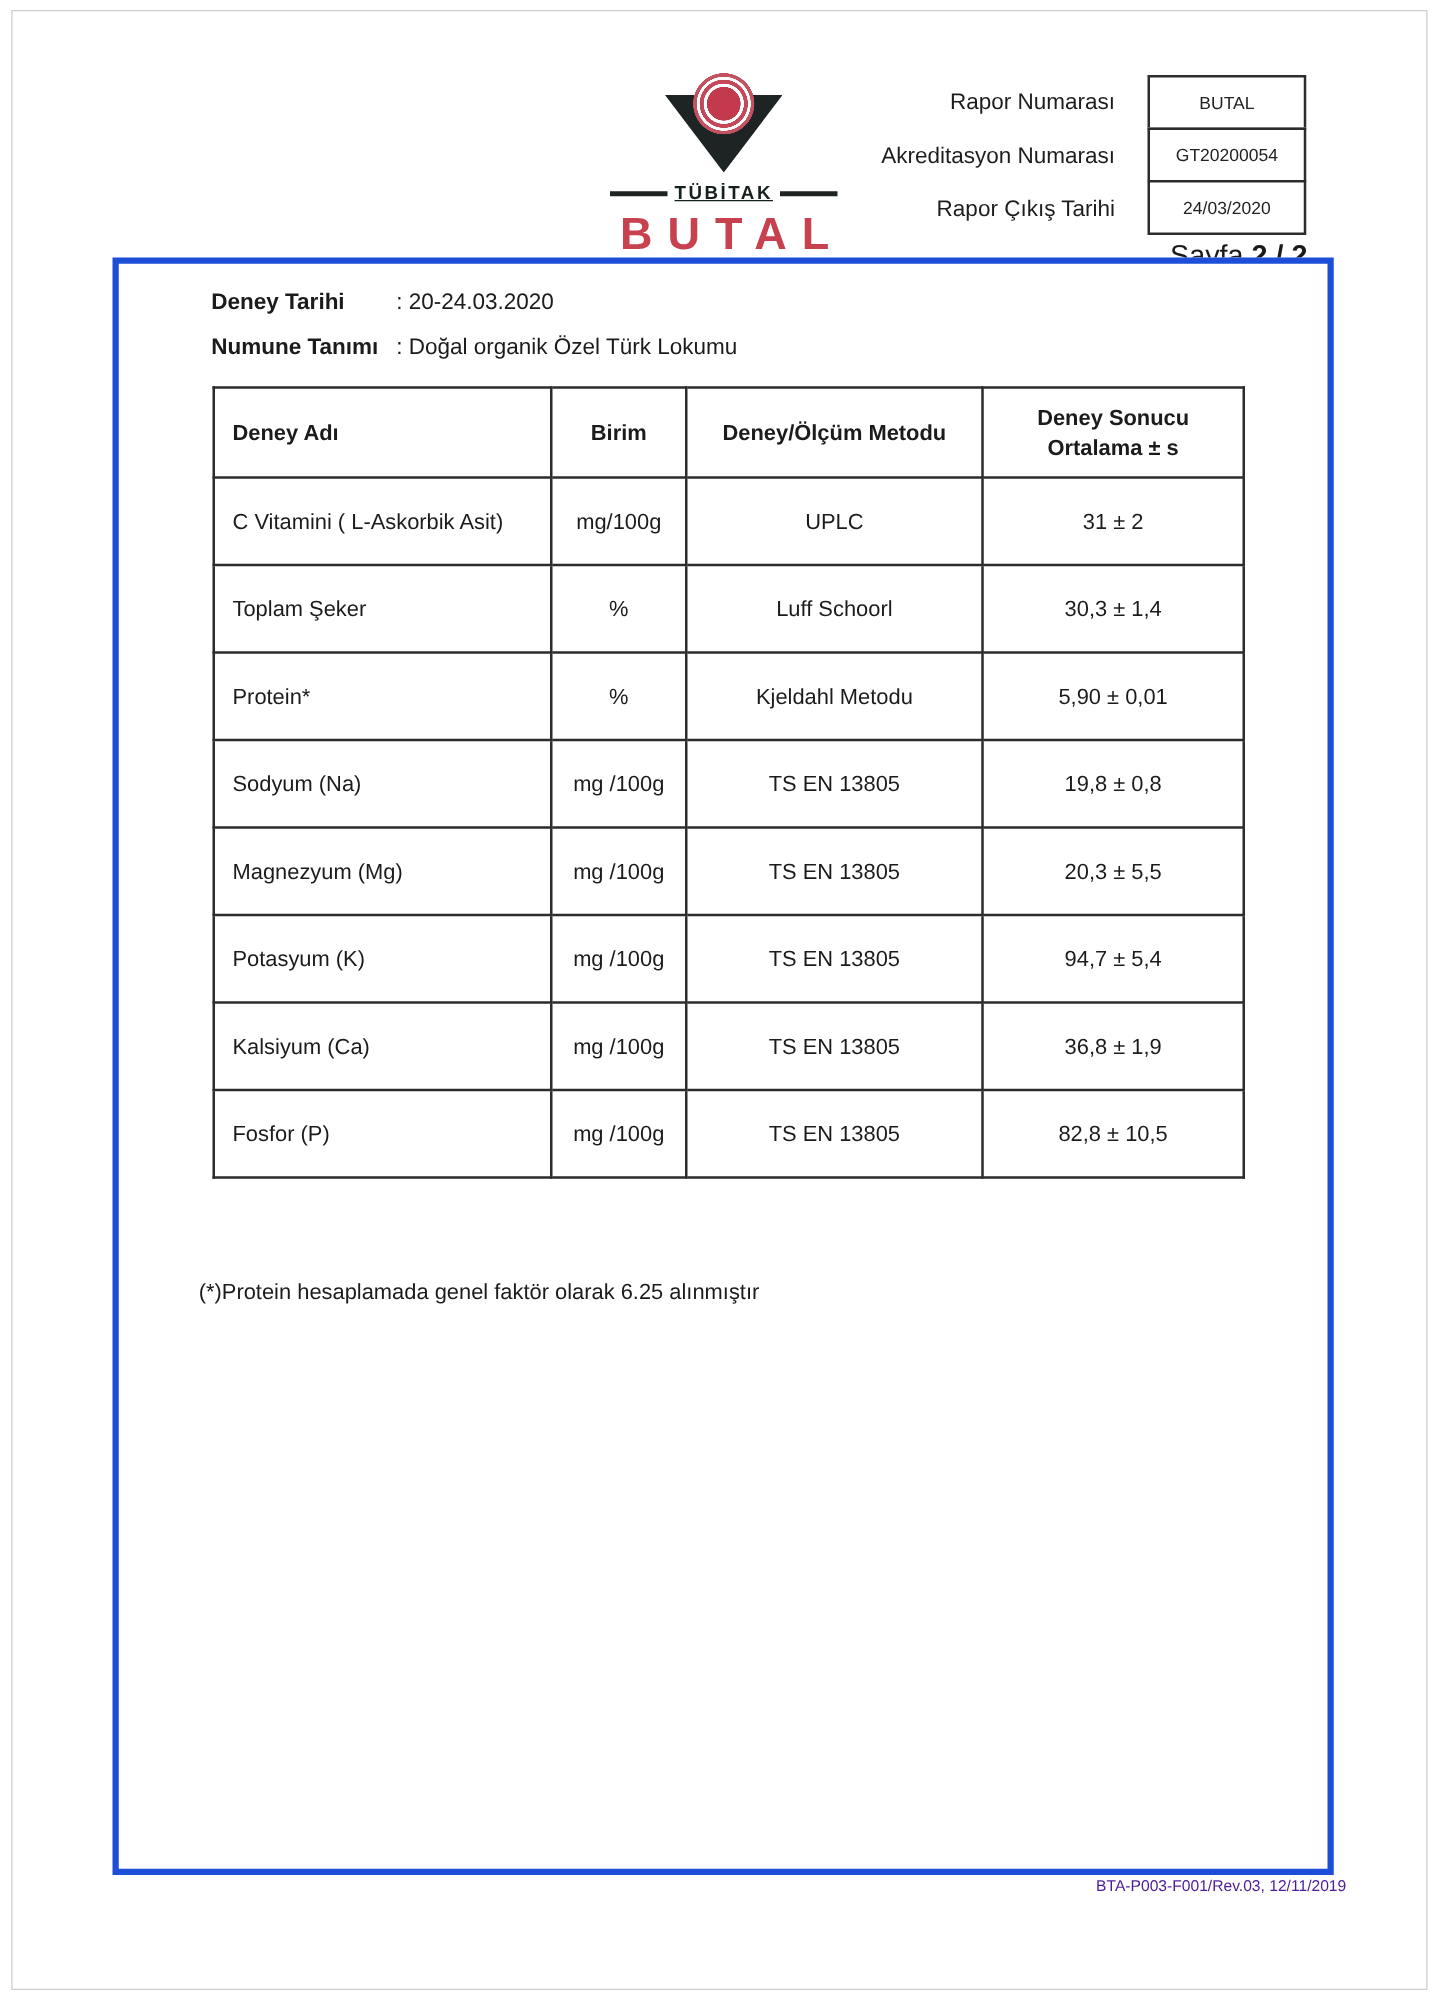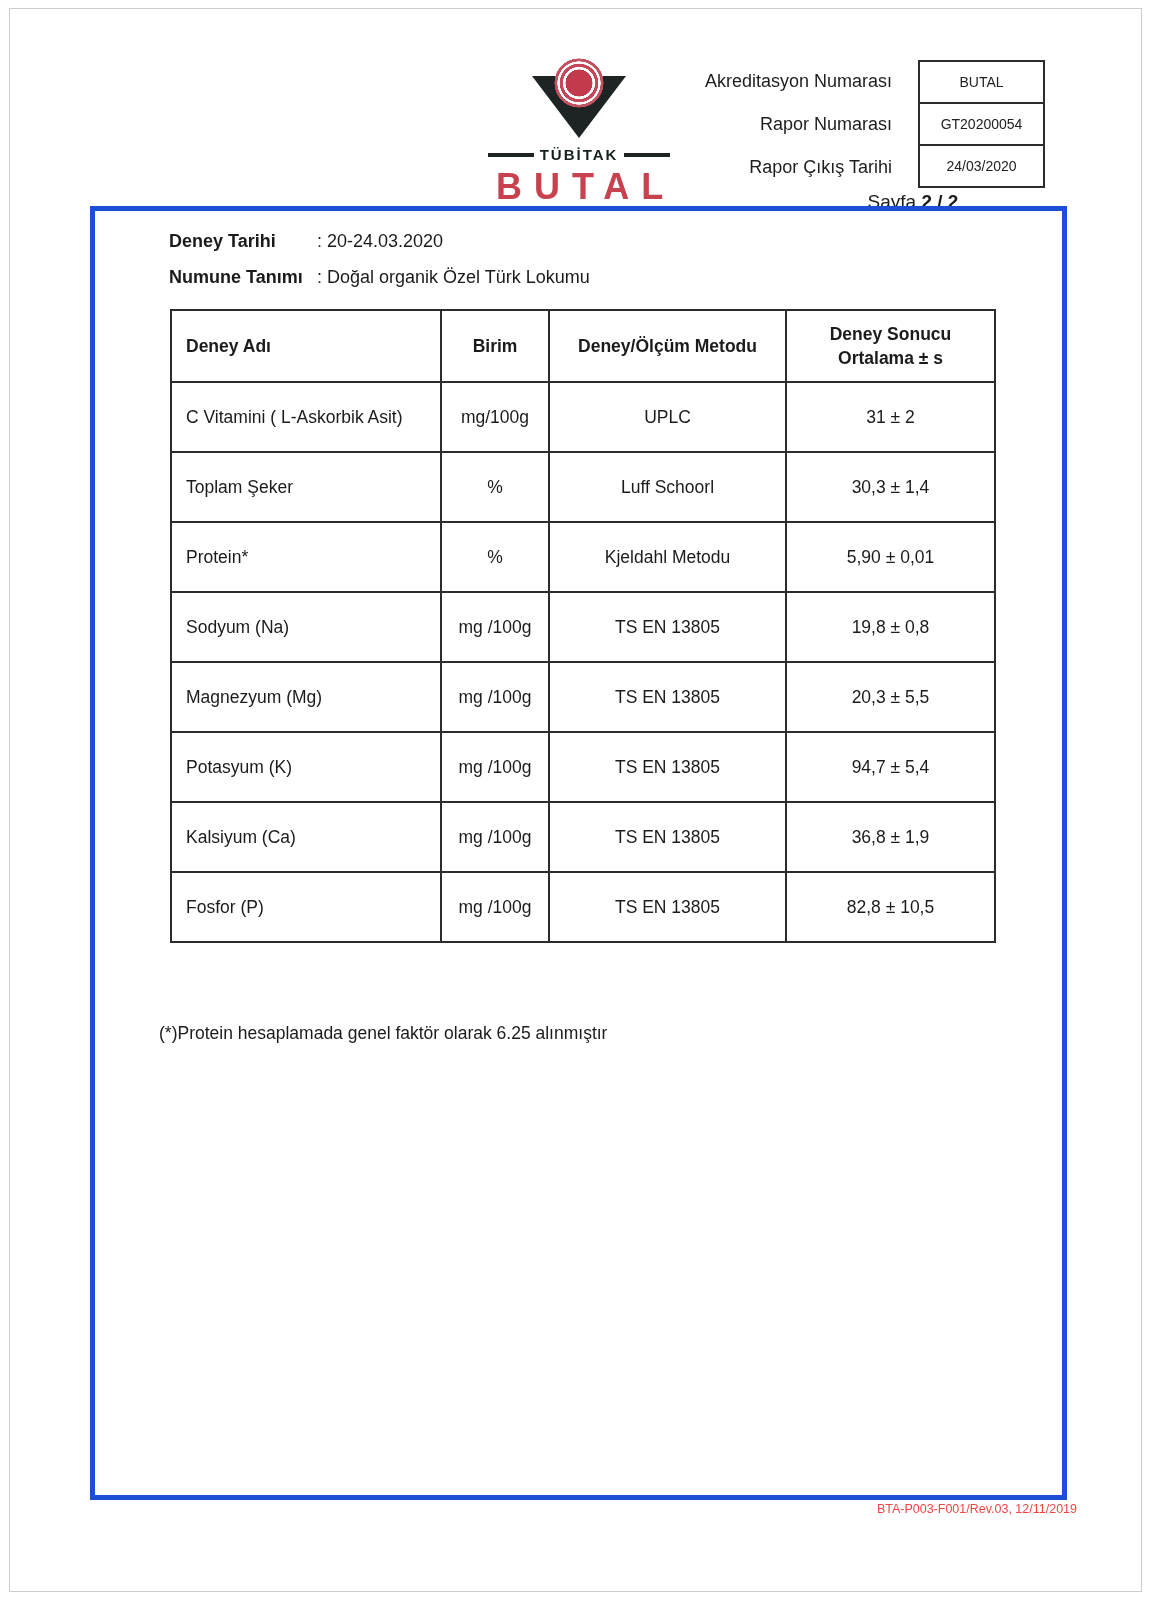--- a/index.html
+++ b/index.html
@@ -25,21 +25,21 @@
   .emblem-sun {
     position:absolute; left:23px; top:0; width:58px; height:58px; border-radius:50%;
     background:radial-gradient(circle closest-side,
       #c23a4b 0 46%, #ffffff 47% 55%, #c4485a 56% 66%,
       #ffffff 67% 74%, #c25260 75% 84%, rgba(255,255,255,0) 85%);
   }
   .org-row { display:flex; align-items:center; margin-top:4px; }
   .org-rule { flex:1; height:4px; background:#1d2423; }
   .org-name {
     font-size:15px; font-weight:700; letter-spacing:2px; color:#15201f;
-    padding:0 6px; white-space:nowrap;
+    padding:0 6px; white-space:nowrap;text-decoration:underline;
   }
   .brand-name {
     margin-top:3px; font-size:36px; font-weight:700; letter-spacing:12px;
     text-indent:8px; color:#c8414f; white-space:nowrap;
   }
 
   
   .hdr-labels { position:absolute; left:598px; top:60px; width:294px; }
   .hdr-label {
     height:43px; display:flex; align-items:center; justify-content:flex-end;
@@ -47,22 +47,22 @@
   }
   .hdr-boxes { position:absolute; left:918px; top:60px; width:127px; }
   .hdr-box {
     height:44px; border:2px solid #2c2c2c; background:#fff;
     display:flex; align-items:center; justify-content:center;
     font-size:14px; color:#222;
   }
   .hdr-box + .hdr-box { margin-top:-2px;text-align:right; }
 
   .sayfa {
-    position:absolute; left:820px; top:191px; width:186px;
-    text-align:center; font-size:19px; white-space:nowrap;
+    position:absolute; left:860px; top:191px; width:186px;
+    text-align:right; font-size:23px; white-space:nowrap;
   }
   .sayfa .lbl { font-weight:400; }
   .sayfa .val { font-weight:700; }
 
   
   .main-box {
     position:absolute; left:90px; top:206px; width:977px; height:1294px;
     border:5px solid #1d4ed8; background:#ffffff;
   }
   .info-line { position:absolute; left:74px; font-size:18px; white-space:nowrap; }
@@ -86,21 +86,21 @@
   .col-name { text-align:left !important; padding-left:14px !important; }
   .preline { white-space:pre-line; }
 
   .footnote {
     position:absolute; left:64px; top:812px;
     font-size:17.5px; white-space:nowrap;
   }
 
   .footer-code {
     position:absolute; right:74px; top:1502px;
-    font-size:12.5px; color:#ef4444; white-space:nowrap;
+    font-size:12.5px; color:#4c1d95; white-space:nowrap;
   }
 </style>
 </head>
 <body>
 
 <div class="sheet">
   <div class="page-frame"></div>
 
   <div class="logo">
     <div class="emblem">
@@ -109,22 +109,22 @@
     </div>
     <div class="org-row">
       <div class="org-rule"></div>
       <div class="org-name">TÜBİTAK</div>
       <div class="org-rule"></div>
     </div>
     <div class="brand-name">BUTAL</div>
   </div>
 
   <div class="hdr-labels">
+    <div class="hdr-label">Rapor Numarası</div>
     <div class="hdr-label">Akreditasyon Numarası</div>
-    <div class="hdr-label">Rapor Numarası</div>
     <div class="hdr-label">Rapor Çıkış Tarihi</div>
   </div>
   <div class="hdr-boxes">
     <div class="hdr-box">BUTAL</div>
     <div class="hdr-box">GT20200054</div>
     <div class="hdr-box">24/03/2020</div>
   </div>
 
   <div class="sayfa">
     <span class="lbl">Sayfa</span>

